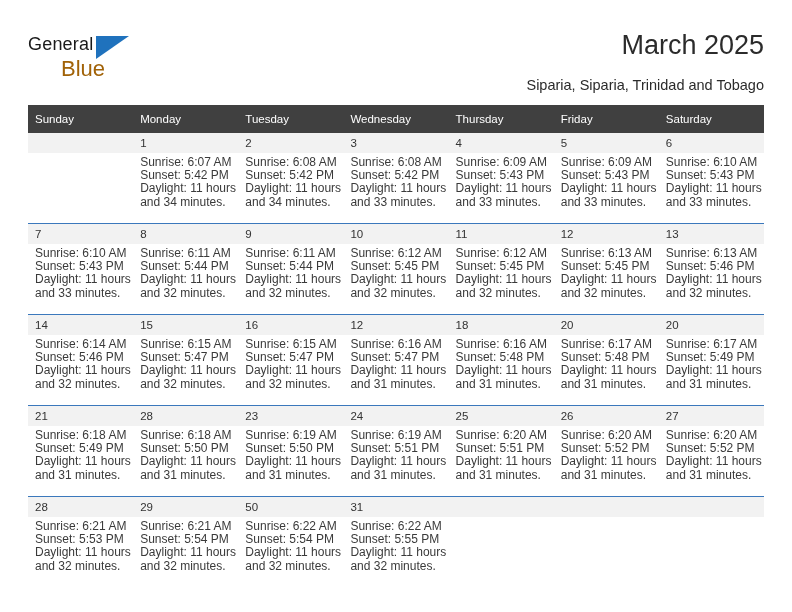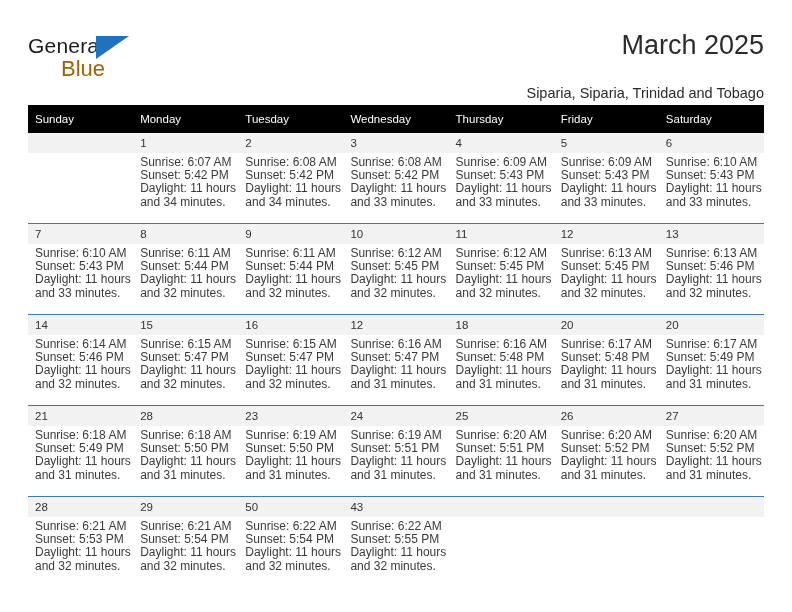--- a/index.html
+++ b/index.html
@@ -35,21 +35,21 @@
     position: absolute;
     left: 0;
     top: 6px;
     width: 170px;
     height: 56px;
   }
   .logo-general {
     position: absolute;
     left: 0;
     top: 0;
-    font-size: 21px;
+    font-size: 18px;
     letter-spacing: 0.2px;
     color: #1a1a1a;
     font-family: "Liberation Sans", sans-serif;
   }
   .logo-blue {
     position: absolute;
     left: 33px;
     top: 22px;
     font-size: 22px;
     color: #a16207;
@@ -75,36 +75,36 @@
     font-size: 27px;
     font-weight: normal;
     color: #2b2b2b;
     line-height: 34px;
     white-space: nowrap;
   }
   .cal-subtitle {
     font-size: 14.5px;
     color: #2b2b2b;
     line-height: 22px;
-    margin-top: 20px;
+    margin-top: 12px;
     white-space: nowrap;
   }
 
   
   .calendar {
     position: absolute;
     left: 28px;
     top: 105px;
     width: 736px;
     border-collapse: collapse;
     table-layout: fixed;
   }
 
   .calendar th {
-    background: #000000;
+    background: #404040;
     color: #ffffff;
     font-size: 11.5px;
     font-weight: normal;
     text-align: left;
     padding: 5px 0 5px 7px;
     height: 18px;
     border: none;
     vertical-align: middle;
   }
 
@@ -454,21 +454,21 @@
           <td>
             <div class="daynum">50</div>
             <div class="cellinfo">
               <div>Sunrise: 6:22 AM</div>
               <div>Sunset: 5:54 PM</div>
               <div>Daylight: 11 hours</div>
               <div>and 32 minutes.</div>
             </div>
           </td>
           <td>
-            <div class="daynum">43</div>
+            <div class="daynum">31</div>
             <div class="cellinfo">
               <div>Sunrise: 6:22 AM</div>
               <div>Sunset: 5:55 PM</div>
               <div>Daylight: 11 hours</div>
               <div>and 32 minutes.</div>
             </div>
           </td>
           <td>
             <div class="daynum blank"></div>
           </td>

